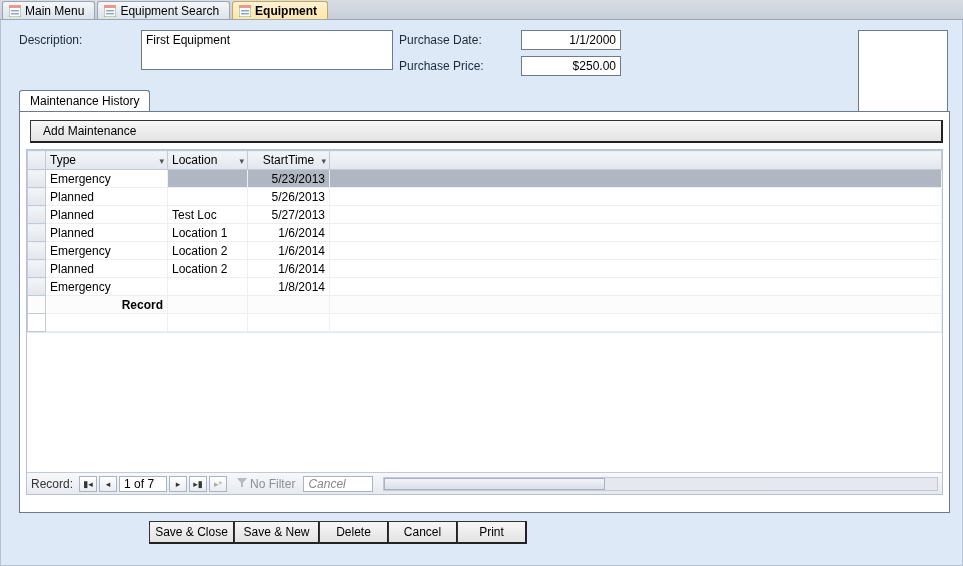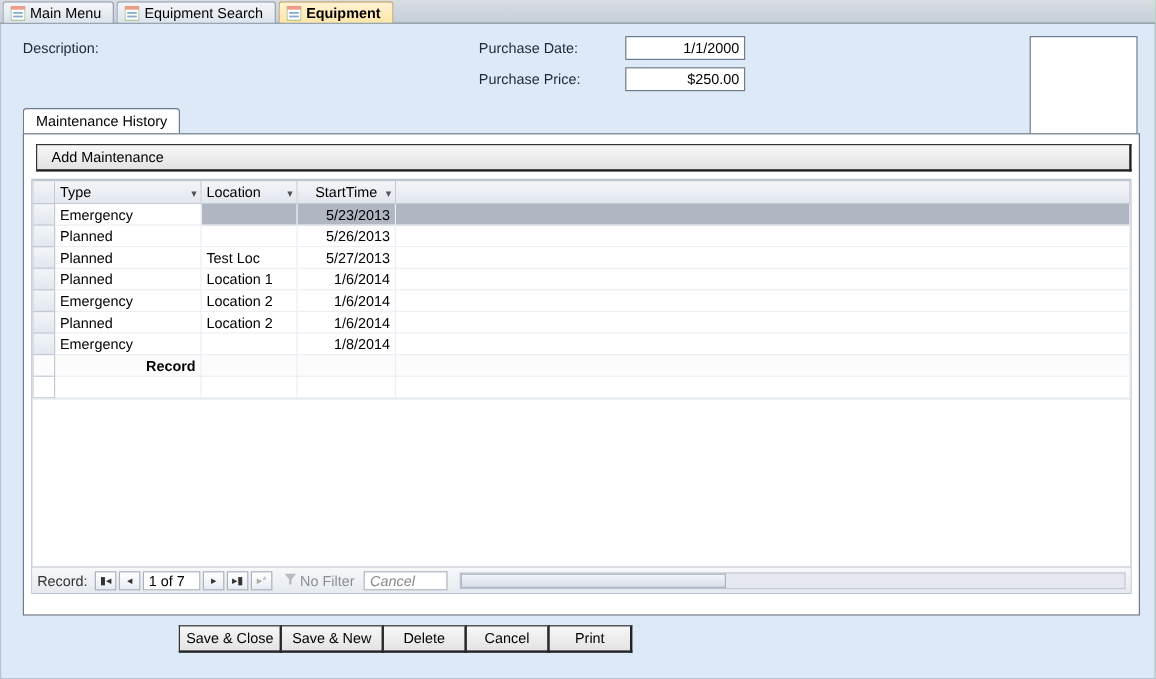--- a/index.html
+++ b/index.html
@@ -1,17 +1,17 @@
 <!DOCTYPE html>
 <html><head>
 <meta charset="utf-8">
 <style>
   * { box-sizing: border-box; font-family: "Segoe UI", Tahoma, sans-serif; font-size: 12px; }
   body { margin:0; padding:0; background:#fff; color:#000; }
-  .app { width:963px; height:566px; background:#15803d; }
+  .app { width:963px; height:566px; background:#f97316;border-radius:22px; }
 
   
   .tabs-bar { height:20px; background: linear-gradient(#d8dde4,#c8ced8); border-bottom:1px solid #9aa4b2; display:flex; align-items:flex-end; padding-left:2px; }
   .doc-tab { display:flex; align-items:center; gap:4px; height:18px; padding:1px 10px 0 6px; border:1px solid #9aa4b2; border-bottom:none; border-top-left-radius:3px; border-top-right-radius:3px; background: linear-gradient(#f4f6f9,#dde3ec); margin-right:2px; cursor:pointer; }
   .doc-tab.active { background: linear-gradient(#fff3d6,#ffe6a8); border-color:#c9a758; font-weight:600; }
   .doc-tab-icon { width:12px; height:12px; }
   .doc-tab-icon svg { display:block; }
 
   .form-area { background:#dde9f7; padding:10px 12px 4px 18px; position:relative; height:calc(566px - 20px); border:1px solid #b7c3d3; border-top:none; }
 
@@ -114,20 +114,21 @@
       <span>Equipment</span>
     </div>
   </div>
 
   <div class="form-area">
 
     <div class="form-top">
       <div class="col-left">
         <div class="form-row">
           <div class="form-label">Description:</div>
+          <div class="form-input desc">First Equipment</div>
         </div>
       </div>
       <div class="col-mid">
         <div class="form-row">
           <div class="form-label">Purchase Date:</div>
           <div class="form-input num">1/1/2000</div>
         </div>
         <div class="form-row">
           <div class="form-label">Purchase Price:</div>
           <div class="form-input num">$250.00</div>

